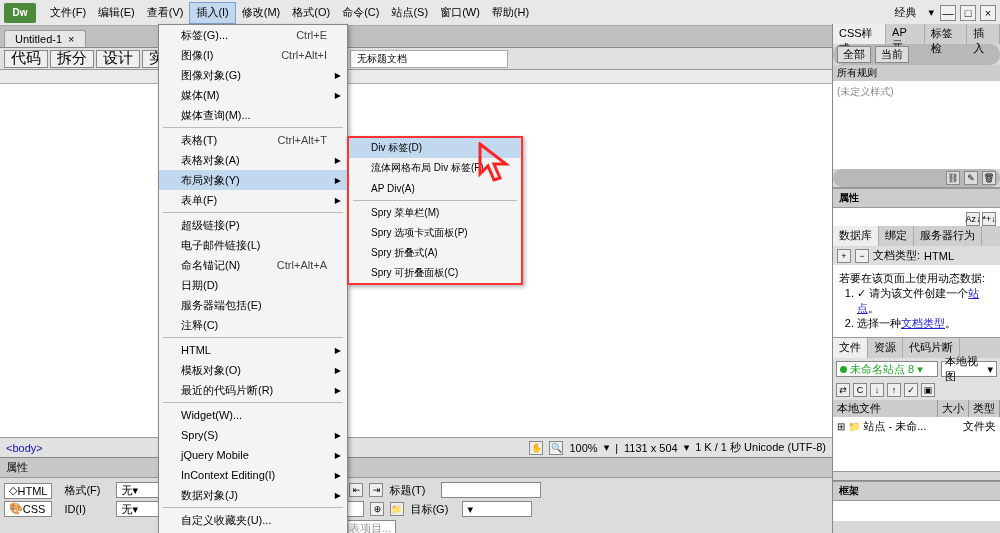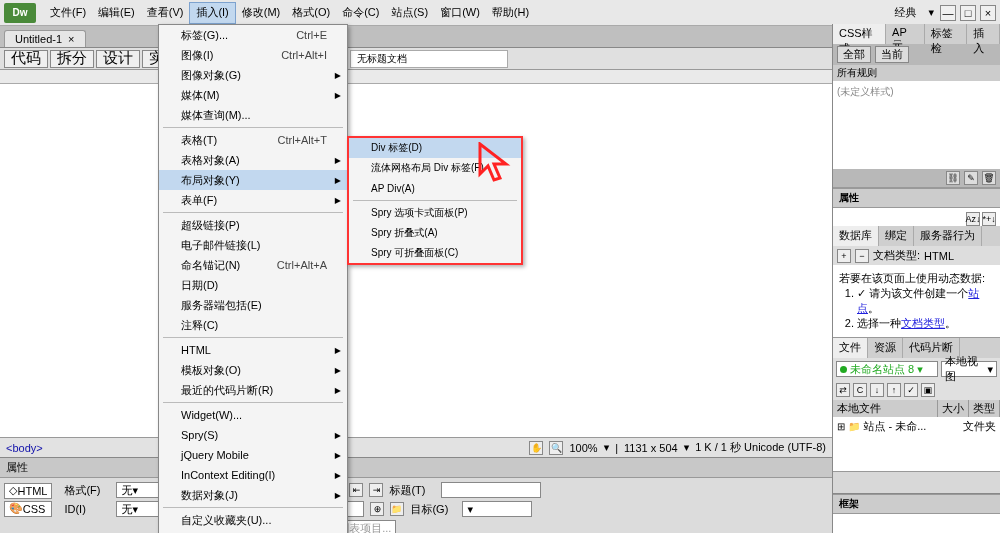--- a/index.html
+++ b/index.html
@@ -19,21 +19,21 @@
 .toolbar .btn { padding:1px 6px; border:1px solid #888; background:#efefef; height:18px; display:flex; align-items:center; font-size:15px; }
 .address { flex:1; max-width:280px; margin-left:10px; display:flex; align-items:center; gap:2px; }
 .address .seg { height:18px; border:1px solid #aaa; background:#fff; display:flex; align-items:center; padding:0 6px; font-size:10px; }
 .canvas { position:relative; height:383px; background:#fff; }
 .ruler-h { height:14px; background:#eaeaea; border-bottom:1px solid #aaa; }
 .right-panels { position:absolute; right:0; top:24px; width:168px; height:490px; background:#d8d8d8; border-left:1px solid #888; }
 .panel-group { border-bottom:1px solid #999; }
 .panel-tabs { display:flex; background:#cfcfcf; height:20px; font-size:10px; }
 .panel-tabs span { padding:2px 6px; border-right:1px solid #aaa; cursor:pointer; }
 .panel-tabs span.active { background:#eee; }
-.panel-bar { background:#b8b8b8; padding:2px 4px; display:flex; gap:4px; font-size:10px; }
+.panel-bar { background:#b8b8b8; padding:2px 4px; display:flex; gap:4px; font-size:10px;border-radius:10px; }
 .panel-bar span { border:1px solid #888; padding:0 5px; background:#ddd; }
 .panel-body { background:#fff; padding:4px; font-size:10px; }
 .prop-section { background:#ccc; padding:2px 6px; font-size:10px; font-weight:bold; border-bottom:1px solid #999; border-top:1px solid #999; }
 .db-msg { font-size:10px; padding:6px; background:#fff; }
 .db-msg ol { margin-left:18px; }
 .files-toolbar { padding:3px; background:#e0e0e0; display:flex; align-items:center; gap:3px; font-size:10px; }
 .files-select { flex:1; background:#fff; border:1px solid #888; padding:0 3px; height:16px; display:flex; align-items:center; color:#2a2; }
 .files-header { display:flex; background:#ccc; font-size:10px; }
 .files-header span { padding:1px 4px; border-right:1px solid #999; }
 .files-list { background:#fff; height:54px; font-size:10px; padding:2px 4px; }
@@ -50,21 +50,21 @@
 .status { position:absolute; bottom:76px; left:0; right:168px; height:20px; background:#e2e2e2; border-top:1px solid #999; display:flex; align-items:center; font-size:10px; padding:0 6px; }
 .status .tag { color:#11a; }
 .status .right { margin-left:auto; display:flex; gap:6px; align-items:center; }
 .prop-panel { position:absolute; bottom:0; left:0; right:168px; height:76px; background:#dcdcdc; border-top:1px solid #888; }
 .prop-title { padding:2px 6px; font-size:11px; background:#c8c8c8; border-bottom:1px solid #999; }
 .prop-body { padding:4px; display:flex; flex-direction:column; gap:3px; font-size:10px; }
 .prop-row { display:flex; align-items:center; gap:6px; }
 .prop-row label { width:46px; text-align:left; }
 .prop-row .sel { border:1px solid #888; background:#fff; padding:0 4px; height:16px; min-width:50px; display:flex; align-items:center; }
 .minibtn { width:14px; height:14px; border:1px solid #888; background:#eee; display:inline-flex; align-items:center; justify-content:center; font-size:9px; }
-.frames-panel { position:absolute; bottom:0; right:0; width:168px; height:40px; background:#d8d8d8; border-left:1px solid #888; border-top:1px solid #888; }
+.frames-panel { position:absolute; bottom:0; right:0; width:168px; height:53px; background:#d8d8d8; border-left:1px solid #888; border-top:1px solid #888; }
 .green-dot { width:7px; height:7px; background:#2a2; border-radius:50%; display:inline-block; }
 </style>
 </head>
 <body>
 
 <div class="menubar">
   <div class="dw-logo">Dw</div>
   <div class="mitem">文件(F)</div>
   <div class="mitem">编辑(E)</div>
   <div class="mitem">查看(V)</div>
@@ -206,20 +206,21 @@
     <div class="row">
       <span>获取更多对象(G)...</span>
     </div>
   </div>
 
 <div class="dropdown menu2" id="menu2">
     <div class="row highlight">Div 标签(D)</div>
     <div class="row">流体网格布局 Div 标签(F)</div>
     <div class="row">AP Div(A)</div>
     <div class="sep"></div>
+    <div class="row">Spry 菜单栏(M)</div>
     <div class="row">Spry 选项卡式面板(P)</div>
     <div class="row">Spry 折叠式(A)</div>
     <div class="row">Spry 可折叠面板(C)</div>
   </div>
 
 <svg class="red-cursor" width="40" height="50">
   <path d="M2 2 L2 32 L10 24 L16 38 L22 36 L16 22 L28 22 Z" fill="none" stroke="#f22" stroke-width="3"></path>
 </svg>
 
 <div class="right-panels">

